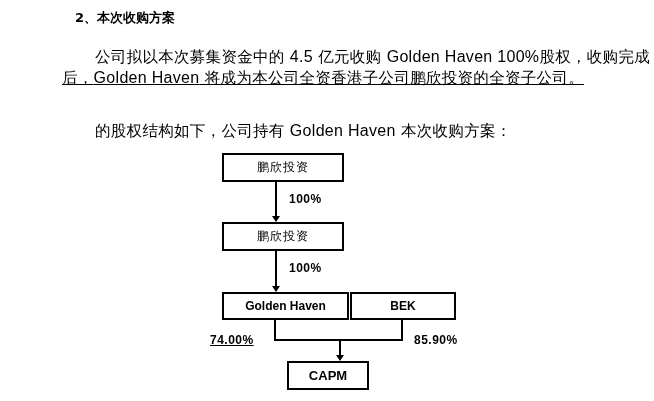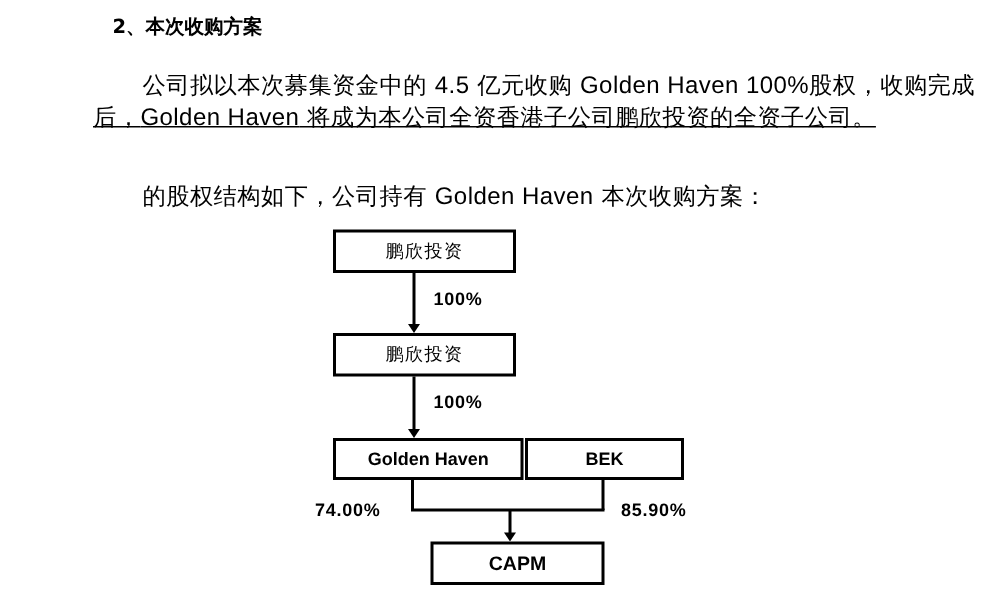--- a/index.html
+++ b/index.html
@@ -68,16 +68,16 @@
 
 <div class="box cn" style="left:222px; top:153px; width:122px; height:29px;">鹏欣投资</div>
 <div class="pct" style="left:289px; top:192px;">100%</div>
 
 <div class="box cn" style="left:222px; top:222px; width:122px; height:29px;">鹏欣投资</div>
 <div class="pct" style="left:289px; top:261px;">100%</div>
 
 <div class="box" style="left:222px; top:292px; width:127px; height:28px;">Golden Haven</div>
 <div class="box" style="left:350px; top:292px; width:106px; height:28px;">BEK</div>
 
-<div class="pct" style="left:210px; top:333px;">74.00%</div>
+<div class="pct" style="left:210px; top:333px;text-decoration:underline;">74.00%</div>
 <div class="pct" style="left:414px; top:333px;">85.90%</div>
 
-<div class="box" style="left:287px; top:361px; width:116px; height:29px; font-size:13px;">CAPM</div>
+<div class="box" style="left:287px; top:361px; width:82px; height:29px; font-size:13px;">CAPM</div>
 
 </body></html>

